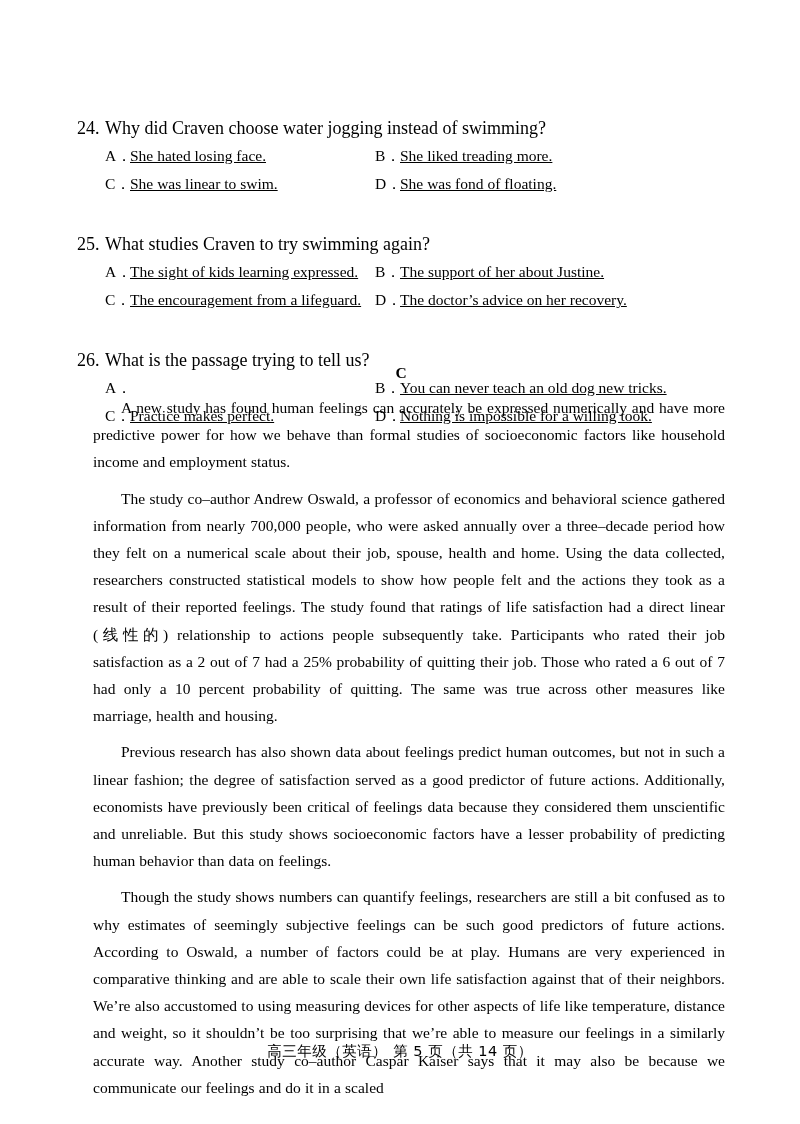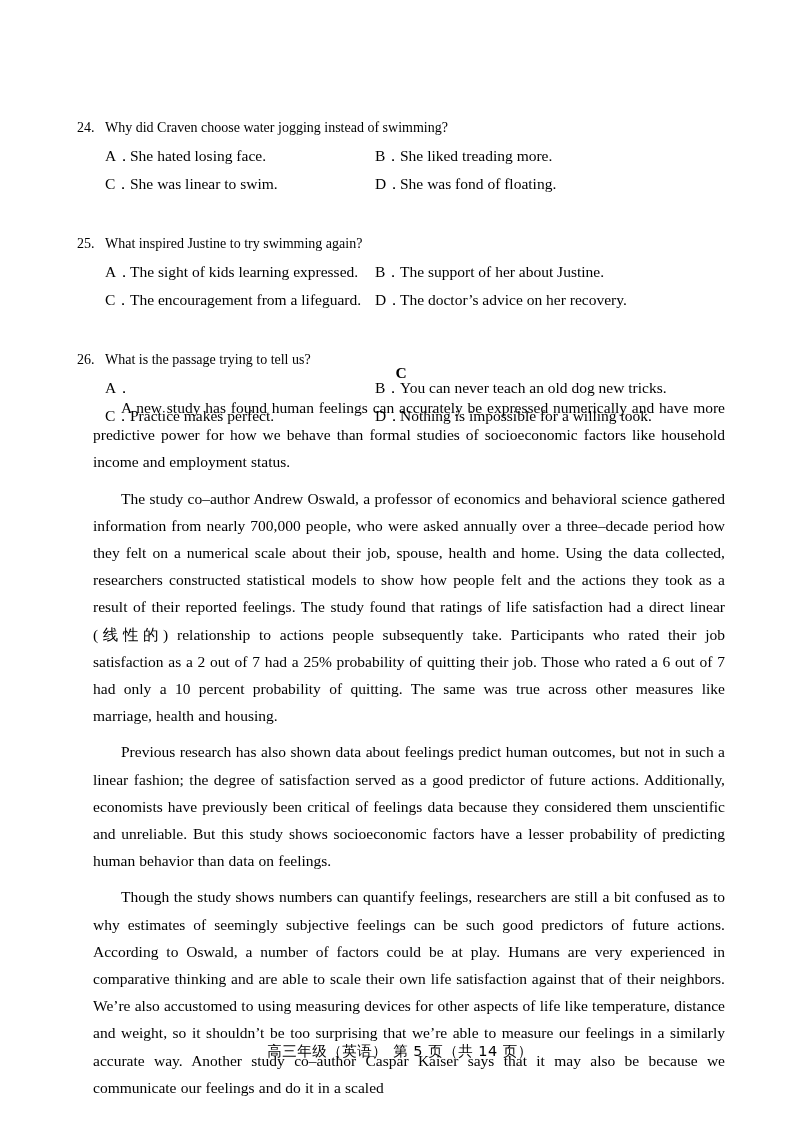--- a/index.html
+++ b/index.html
@@ -27,21 +27,21 @@
     left: 77px;
     top: 82px;
     width: 660px;
   }
   .question {
     margin-bottom: 0;
   }
   .q-stem {
     display: flex;
     align-items: baseline;
-    font-size: 14px;
+    font-size: 18px;
     line-height: 28px;
     white-space: nowrap;
   }
   .q-num {
     width: 28px;
     flex: 0 0 28px;
     text-align: left;
   }
   .q-text {
     flex: 1 1 auto;
@@ -69,20 +69,21 @@
   .opt-right {
     flex: 1 1 auto;
     padding-left: 0;
   }
   .opt-key {
     width: 25px;
     flex: 0 0 25px;
   }
   .opt-body {
     flex: 1 1 auto;
+    text-decoration: underline;
   }
 
   
   .passage {
     position: absolute;
     left: 77px;
     top: 360px;
     width: 648px;
   }
   .section-letter {
@@ -153,21 +154,21 @@
             <span class="opt-key">D．</span>
             <span class="opt-body">She was fond of floating.</span>
           </div>
         </div>
       </div>
     </div>
 
     <div class="question">
       <div class="q-stem">
         <span class="q-num">25.</span>
-        <span class="q-text">What inspired Justine to try swimming again?</span>
+        <span class="q-text">What studies Craven to try swimming again?</span>
       </div>
       <div class="q-options">
         <div class="opt-row">
           <div class="opt opt-left">
             <span class="opt-key">A．</span>
             <span class="opt-body">The sight of kids learning expressed.</span>
           </div>
           <div class="opt opt-right">
             <span class="opt-key">B．</span>
             <span class="opt-body">The support of her about Justine.</span>

